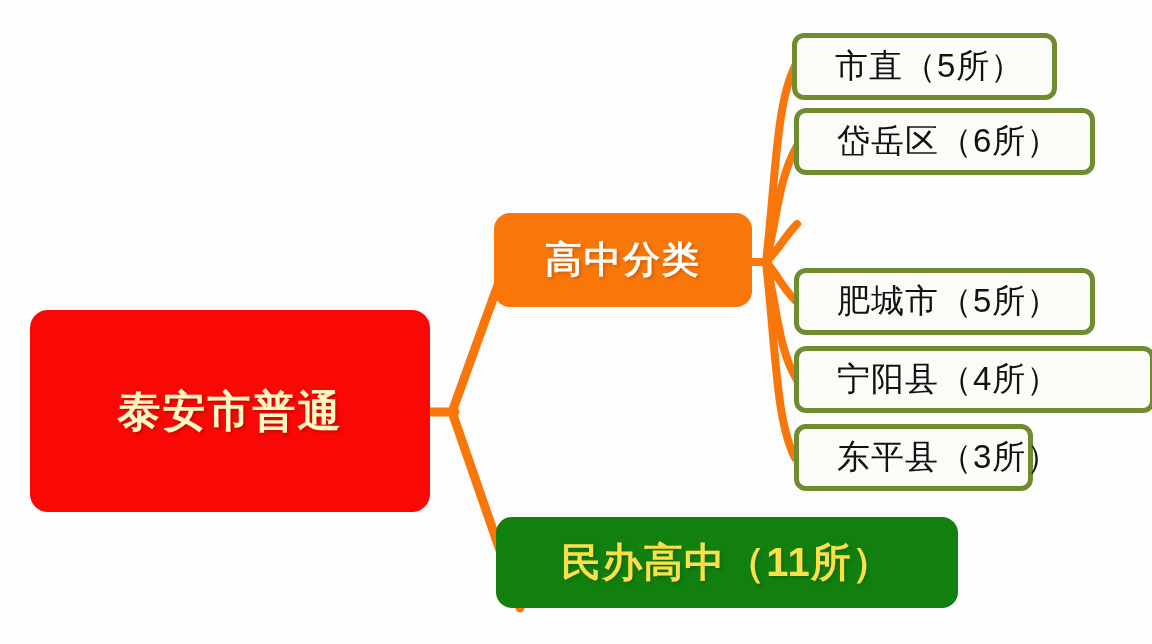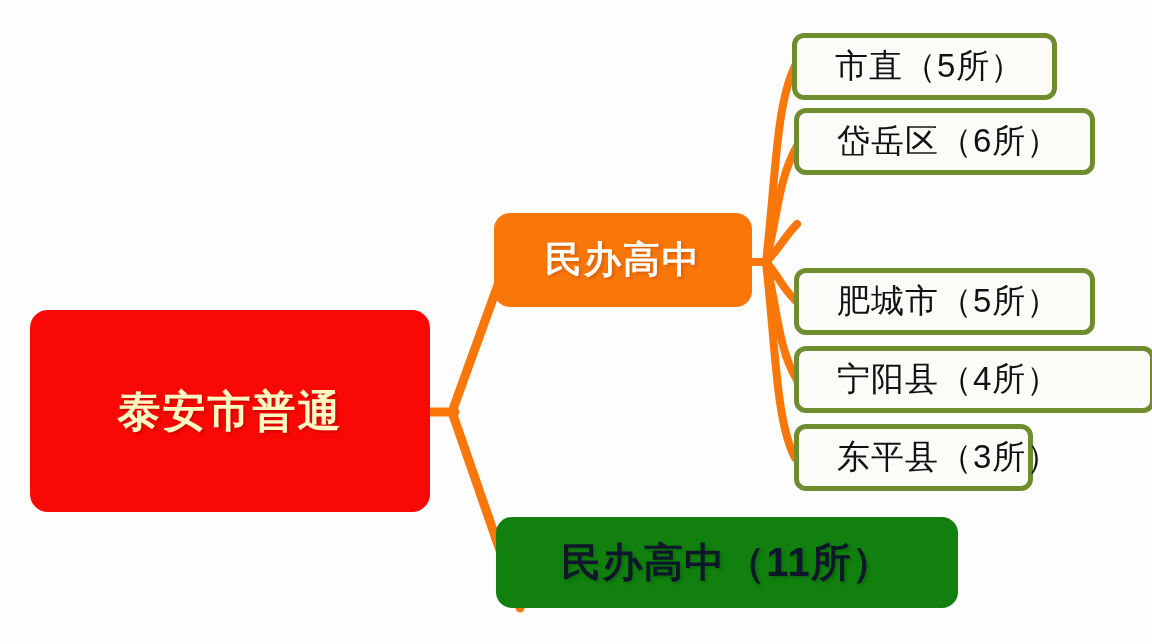--- a/index.html
+++ b/index.html
@@ -74,21 +74,21 @@
   
   #private-node {
     left: 496px;
     top: 517px;
     width: 462px;
     height: 91px;
     background: #11800f;
     border-radius: 16px;
   }
   #private-node .node-label {
-    color: #0f172a;
+    color: #fde047;
     font-size: 40px;
     font-weight: bold;
     letter-spacing: 1px;
     text-shadow: 2px 2px 3px rgba(0,70,0,0.35);
   }
 
   
   .leaf {
     position: absolute;
     box-sizing: border-box;
@@ -135,21 +135,21 @@
       <path d="M 766 262 C 778 312, 778 348, 797 380"></path>
       <path d="M 766 262 C 776 352, 776 420, 795 458"></path>
     </g>
   </svg>
 
   <div class="node" id="root-node">
     <span class="root-line">泰安市普通</span>
   </div>
 
   <div class="node" id="public-node">
-    <span class="node-label">民办高中</span>
+    <span class="node-label">高中分类</span>
   </div>
 
   <div class="node" id="private-node">
     <span class="node-label">民办高中（11所）</span>
   </div>
 
   <div class="leaf" style="left:792px; top:33px; width:265px;">
     <span class="leaf-label">市直（5所）</span>
   </div>
 

